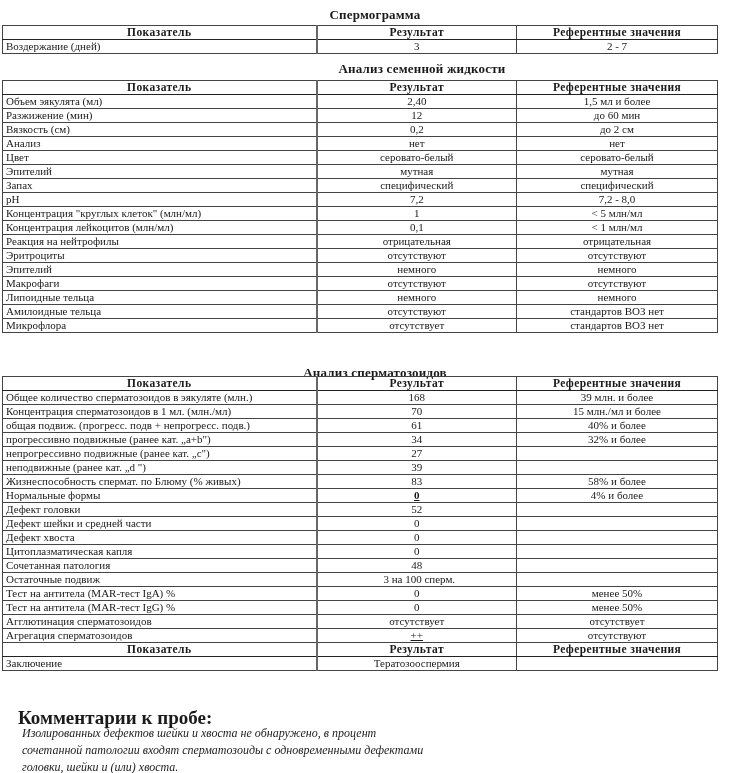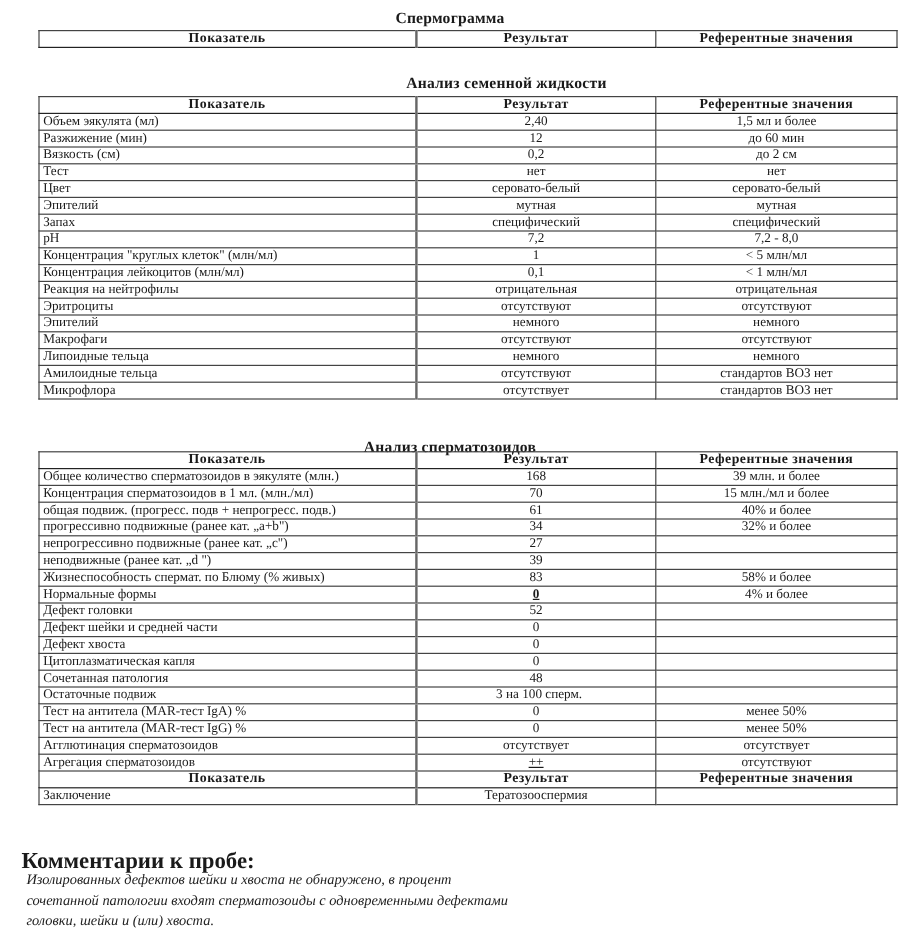--- a/index.html
+++ b/index.html
@@ -6,21 +6,21 @@
     body {
       width: 750px; height: 773px; position: relative; overflow: hidden;
       font-family: "Liberation Serif", "DejaVu Serif", serif;
       color: #1a1a1a;
     }
     .sec-title {
       position: absolute; left: 0; width: 750px; text-align: center;
       font-weight: bold; font-size: 13px; line-height: 16px; letter-spacing: 0.2px;
     }
     table.grid {
-      position: absolute; left: 32px; width: 715px;
+      position: absolute; left: 2px; width: 715px;
       border-collapse: collapse; table-layout: fixed;
       font-size: 11px; line-height: 13px;
       border: 1.5px solid #333;
     }
     table.grid col.c1 { width: 314px; }
     table.grid col.c2 { width: 200px; }
     table.grid col.c3 { width: 201px; }
     table.grid td, table.grid th {
       border: 1px solid #444;
       padding: 0 3px; height: 13px;
@@ -56,20 +56,25 @@
       <col class="c1">
       <col class="c2">
       <col class="c3">
     </colgroup>
   <tbody>
       <tr>
     <th class="c1">Показатель</th>
     <th>Результат</th>
     <th>Референтные значения</th>
   </tr>
+  <tr>
+    <td class="c1">Воздержание (дней)</td>
+    <td class="c2">3</td>
+    <td class="c3">2 - 7</td>
+  </tr>
 </tbody>
   </table>
 
 <div class="sec-title" style="top:61px;margin-left:47px;">Анализ семенной жидкости</div>
 <table class="grid" style="top:80px;">
   <colgroup>
       <col class="c1">
       <col class="c2">
       <col class="c3">
     </colgroup>
@@ -88,21 +93,21 @@
         <td class="c1">Разжижение (мин)</td>
         <td class="c2">12</td>
         <td class="c3">до 60 мин</td>
       </tr>
   <tr>
         <td class="c1">Вязкость (см)</td>
         <td class="c2">0,2</td>
         <td class="c3">до 2 см</td>
       </tr>
   <tr>
-        <td class="c1">Тест</td>
+        <td class="c1">Анализ</td>
         <td class="c2">нет</td>
         <td class="c3">нет</td>
       </tr>
   <tr>
         <td class="c1">Цвет</td>
         <td class="c2">серовато-белый</td>
         <td class="c3">серовато-белый</td>
       </tr>
   <tr>
         <td class="c1">Эпителий</td>

